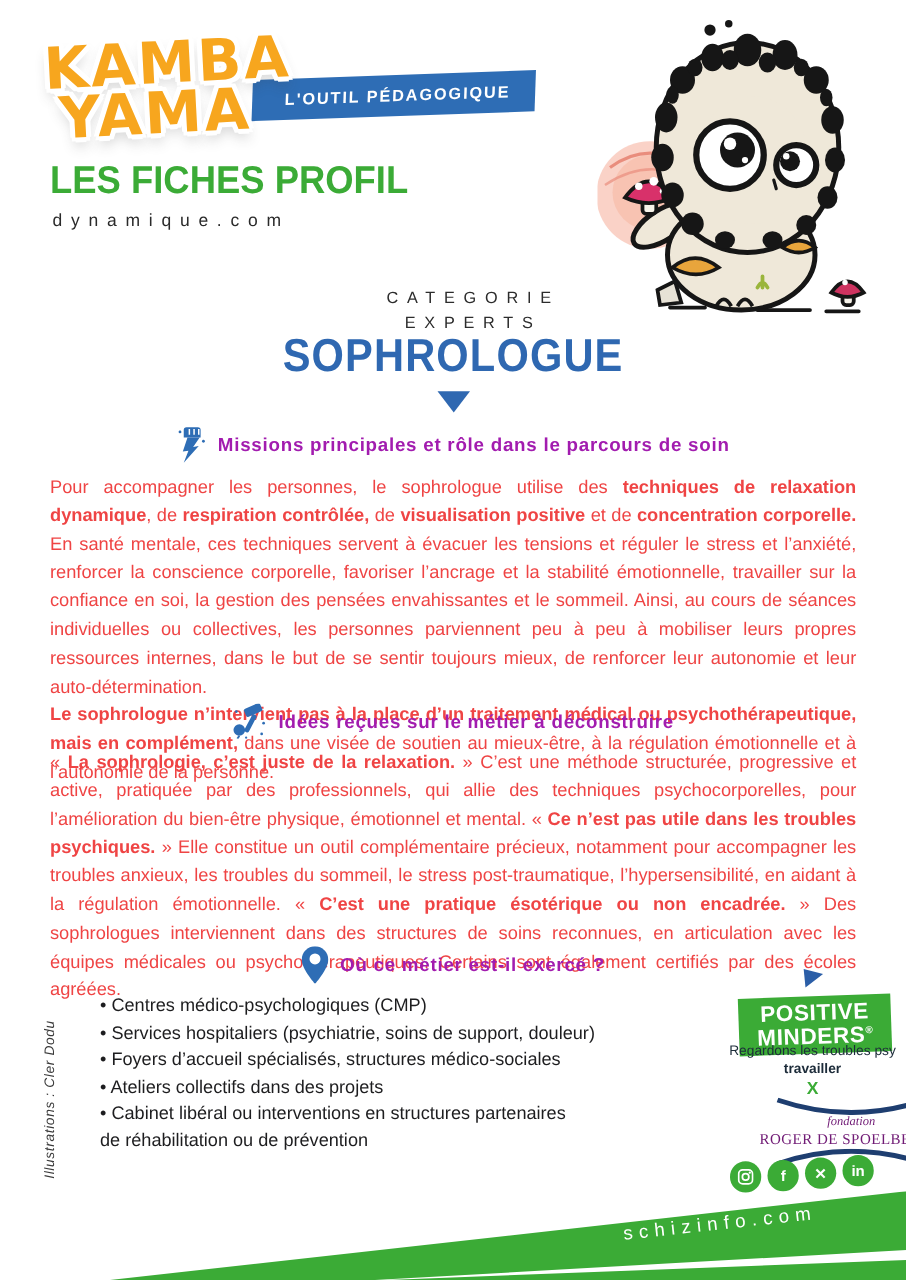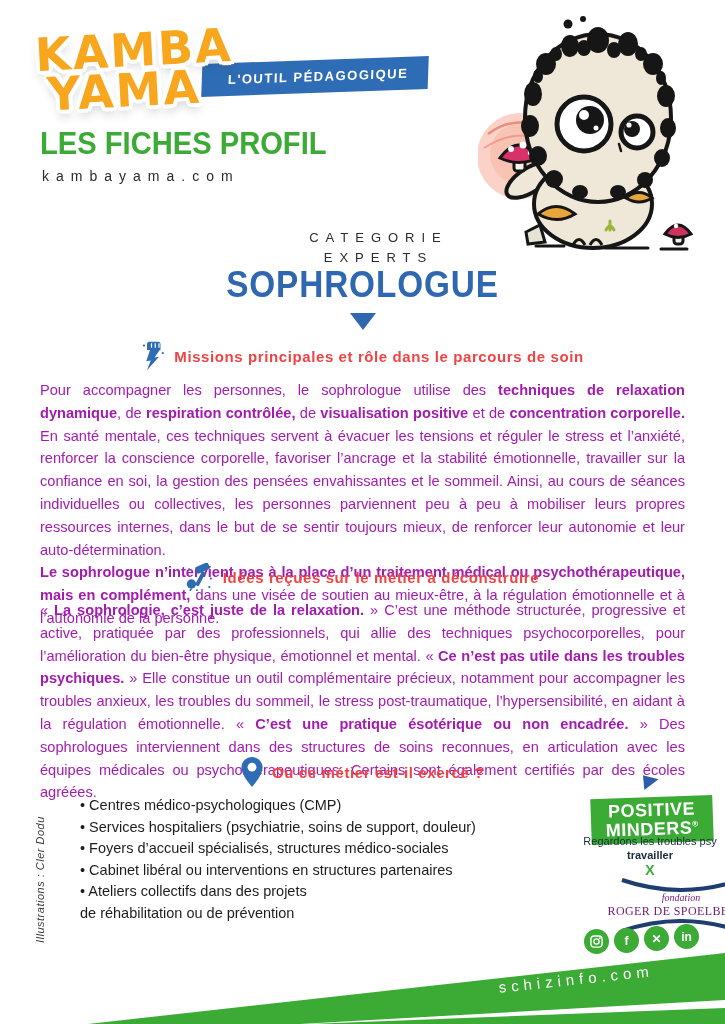--- a/index.html
+++ b/index.html
@@ -27,26 +27,26 @@
   .category{position:absolute;left:0;right:0;top:228px;text-align:center;
             font-size:13px;letter-spacing:7px;color:#2c2c2c;font-weight:500;line-height:20px;padding-left:32px;}
   .profile-title{position:absolute;left:0;right:0;top:264px;text-align:center;
                  color:#2f68b1;font-weight:800;font-size:37px;transform:scaleX(.9);
                  letter-spacing:1px;}
   .title-tri{position:absolute;left:50%;top:313px;margin-left:-13px;width:0;height:0;
              border-left:13px solid transparent;border-right:13px solid transparent;
              border-top:17px solid #2f68b1;}
   
   .sec-head{position:absolute;left:0;right:0;display:flex;align-items:center;
-            justify-content:center;gap:9px;color:#ef4444;font-weight:bold;
+            justify-content:center;gap:9px;color:#a21caf;font-weight:bold;
             font-size:15px;letter-spacing:.6px;}
   .sec-head svg{flex:0 0 auto;}
   
   .para{position:absolute;left:40px;right:40px;text-align:justify;
-        font-size:14.6px;line-height:22.8px;color:#a21caf;}
+        font-size:14.6px;line-height:22.8px;color:#ef4444;}
   .para b{font-weight:bold;}
   
   .bullets{position:absolute;left:80px;right:80px;top:795px;
            font-size:14.5px;line-height:21.6px;color:#1d1d1f;}
   
   .pm-flag{position:absolute;left:641px;top:777px;width:0;height:0;
            border-left:5px solid transparent;border-right:11px solid transparent;
            border-top:14px solid #2b5ea7;transform:rotate(14deg);}
   .pm-block{position:absolute;left:591px;top:797px;width:118px;background:#3bab36;
             color:#fff;text-align:center;font-weight:800;font-size:18px;line-height:16px;
@@ -87,21 +87,21 @@
 <body>
 
 <div class="page">
 
   <div class="banner">L'OUTIL PÉDAGOGIQUE</div>
   <div class="logo">
     <div>KAMBA</div>
     <div class="l2">YAMA</div>
   </div>
   <div class="fiches">LES FICHES PROFIL</div>
-  <div class="site">kambayama.com</div>
+  <div class="site">dynamique.com</div>
 
   <svg class="mascot" viewBox="0 0 228 242">
     <circle cx="42" cy="140" r="43" fill="#f5a68f" opacity="0.5"></circle>
     <circle cx="42" cy="138" r="30" fill="#f6b9a4" opacity="0.6"></circle>
     <path d="M10 118 Q 40 96 72 116" stroke="#e98d7d" stroke-width="2.5" fill="none"></path>
     <path d="M6 132 Q 42 108 78 130" stroke="#e98d7d" stroke-width="2" fill="none" opacity="0.7"></path>
     <circle cx="90" cy="8" r="4.5" fill="#161616"></circle>
     <circle cx="105" cy="3" r="3" fill="#161616"></circle>
     <ellipse cx="52" cy="164" rx="27" ry="12" fill="#efe8d9" stroke="#161616" stroke-width="4" transform="rotate(-33 52 164)"></ellipse>
     <ellipse cx="115" cy="188" rx="59" ry="44" fill="#efe8d9" stroke="#161616" stroke-width="4"></ellipse>
@@ -193,22 +193,22 @@
     <svg width="22" height="30" viewBox="0 0 24 34">
       <path d="M12 0 C 5.4 0 0 5.4 0 12 c0 9 12 22 12 22 s12 -13 12 -22 C24 5.4 18.6 0 12 0 Z" fill="#2e6db5"></path>
       <circle cx="12" cy="11.5" r="5" fill="#fff"></circle>
     </svg>
     <span>Où ce métier est-il exercé ?</span>
   </div>
   <div class="bullets">
       <div>• Centres médico-psychologiques (CMP)</div>
       <div>• Services hospitaliers (psychiatrie, soins de support, douleur)</div>
       <div>• Foyers d’accueil spécialisés, structures médico-sociales</div>
+      <div>• Ateliers collectifs dans des projets</div>
       <div>• Cabinet libéral ou interventions en structures partenaires</div>
-      <div>• Ateliers collectifs dans des projets</div>
       <div>de réhabilitation ou de prévention</div>
     </div>
 
   <div class="pm-flag"></div>
   <div class="pm-block">
     <div>POSITIVE</div>
     <div><span>MINDERS</span><span class="reg">®</span></div>
   </div>
   <div class="pm-tag">
     <div>Regardons les troubles psy</div>

